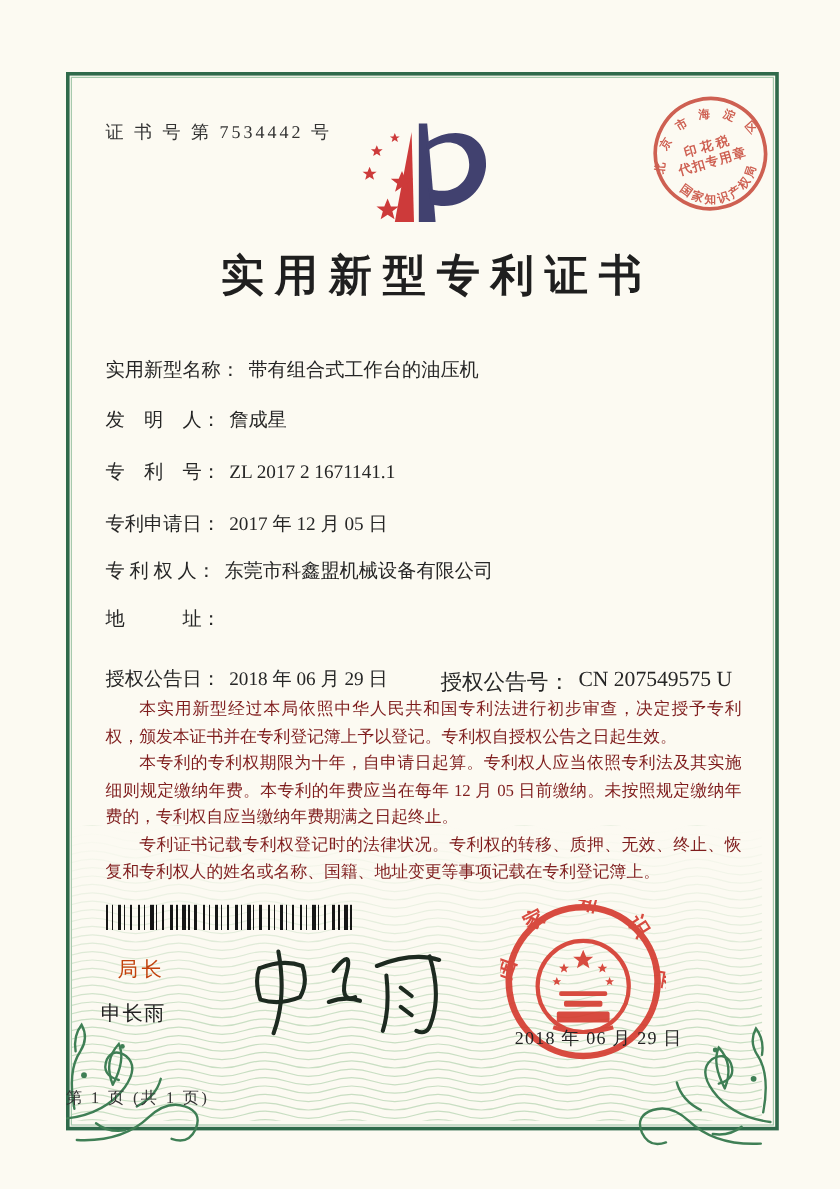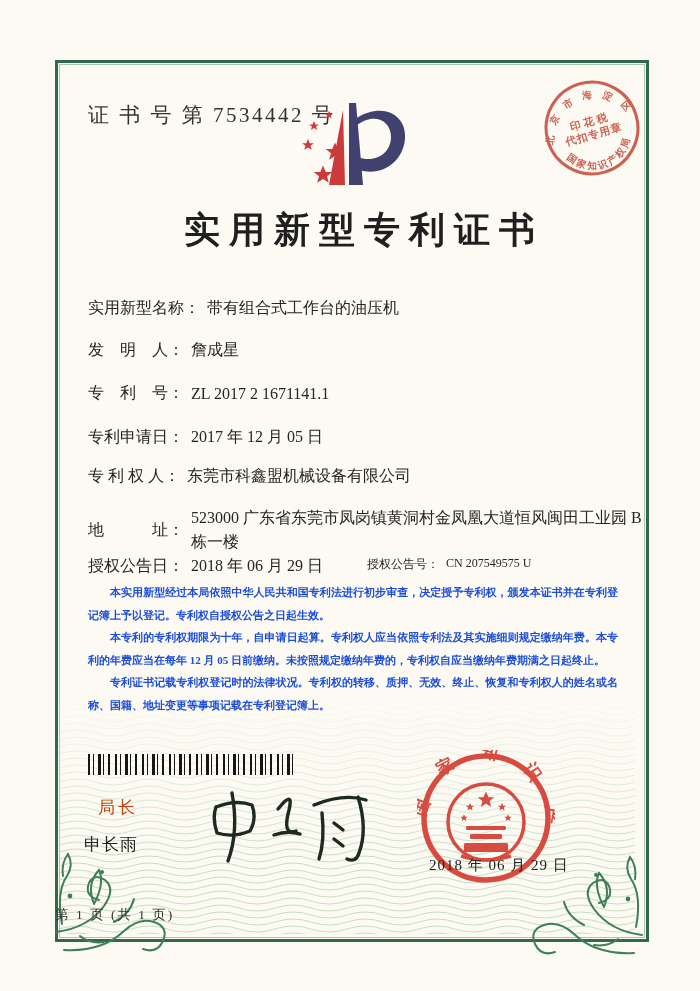--- a/index.html
+++ b/index.html
@@ -5,30 +5,30 @@
   html,body{margin:0;padding:0;background:#ffffff;}
   .page{position:relative;width:700px;height:991px;background:#fcfaf2;overflow:hidden;
         font-family:"Liberation Serif","DejaVu Serif",serif;color:#2b2b2b;}
   
   .frame{position:absolute;left:55px;top:60px;width:588px;height:876px;border:3px solid #2f6a4b;}
   .frame-inner{position:absolute;inset:1px;border:1px solid #a6c9ad;}
   
   .waves{position:absolute;left:59px;top:688px;width:582px;height:246px;overflow:hidden;}
   .wave-fade{position:absolute;left:59px;top:688px;width:582px;height:170px;
              background:linear-gradient(180deg,#fcfaf2 0%,rgba(252,250,242,0.65) 40%,rgba(252,250,242,0) 100%);}
-  .cert-no{position:absolute;left:88px;top:101px;font-size:21px;letter-spacing:2.5px;color:#333;}
+  .cert-no{position:absolute;left:88px;top:101px;font-size:15px;letter-spacing:2.5px;color:#333;}
   .title{position:absolute;left:0;right:0;top:206px;text-align:center;font-size:36px;
          letter-spacing:9px;font-weight:600;color:#1f1f1f;padding-left:28px;}
   .frow{position:absolute;left:88px;font-size:16px;color:#262626;display:flex;align-items:center;}
   .flabel{white-space:pre;}
   .fvalue{margin-left:7px;}
   .addr .fvalue{width:452px;line-height:24px;}
-  .grant-no{position:absolute;left:367px;font-size:12px;color:#262626;display:flex;}
-  .paras{position:absolute;left:88px;top:581px;width:530px;font-size:11px;line-height:22.6px;
-         text-align:justify;color:#1d4ed8;font-weight:bold;}
+  .grant-no{position:absolute;left:367px;font-size:18px;color:#262626;display:flex;}
+  .paras{position:absolute;left:88px;top:581px;width:530px;font-size:14px;line-height:22.6px;
+         text-align:justify;color:#7f1d1d;}
   .paras p{margin:0;text-indent:2em;}
   .barcode{position:absolute;left:88px;top:754px;width:206px;height:21px;
     background:
       repeating-linear-gradient(90deg,#161616 0 2px,transparent 2px 5px,#161616 5px 6px,transparent 6px 10px,
         #161616 10px 13px,transparent 13px 15px,#161616 15px 16px,transparent 16px 20px,
         #161616 20px 22px,transparent 22px 27px);}
   .director-label{position:absolute;left:98px;top:796px;font-size:17px;letter-spacing:3px;color:#c2410c;}
   .director-name{position:absolute;left:84px;top:833px;font-size:17px;letter-spacing:1px;color:#222;}
   .sig{position:absolute;left:198px;top:783px;width:178px;height:88px;}
   .seal{position:absolute;left:417px;top:750px;width:138px;height:140px;opacity:.9;}
@@ -173,21 +173,20 @@
   <div class="frow" style="top:427px">
     <span class="flabel">专利申请日：</span>
     <span class="fvalue">2017 年 12 月 05 日</span>
   </div>
   <div class="frow" style="top:466px">
     <span class="flabel">专 利 权 人：</span>
     <span class="fvalue">东莞市科鑫盟机械设备有限公司</span>
   </div>
   <div class="frow addr" style="top:506px">
     <span class="flabel">地　　　址：</span>
-    <span class="fvalue">523000 广东省东莞市凤岗镇黄洞村金凤凰大道恒风闽田工业园 B 栋一楼</span>
   </div>
   <div class="frow" style="top:556px">
     <span class="flabel">授权公告日：</span>
     <span class="fvalue">2018 年 06 月 29 日</span>
   </div>
   <div class="grant-no" style="top:556px">
     <span class="flabel">授权公告号：</span>
     <span class="fvalue">CN 207549575 U</span>
   </div>
 

